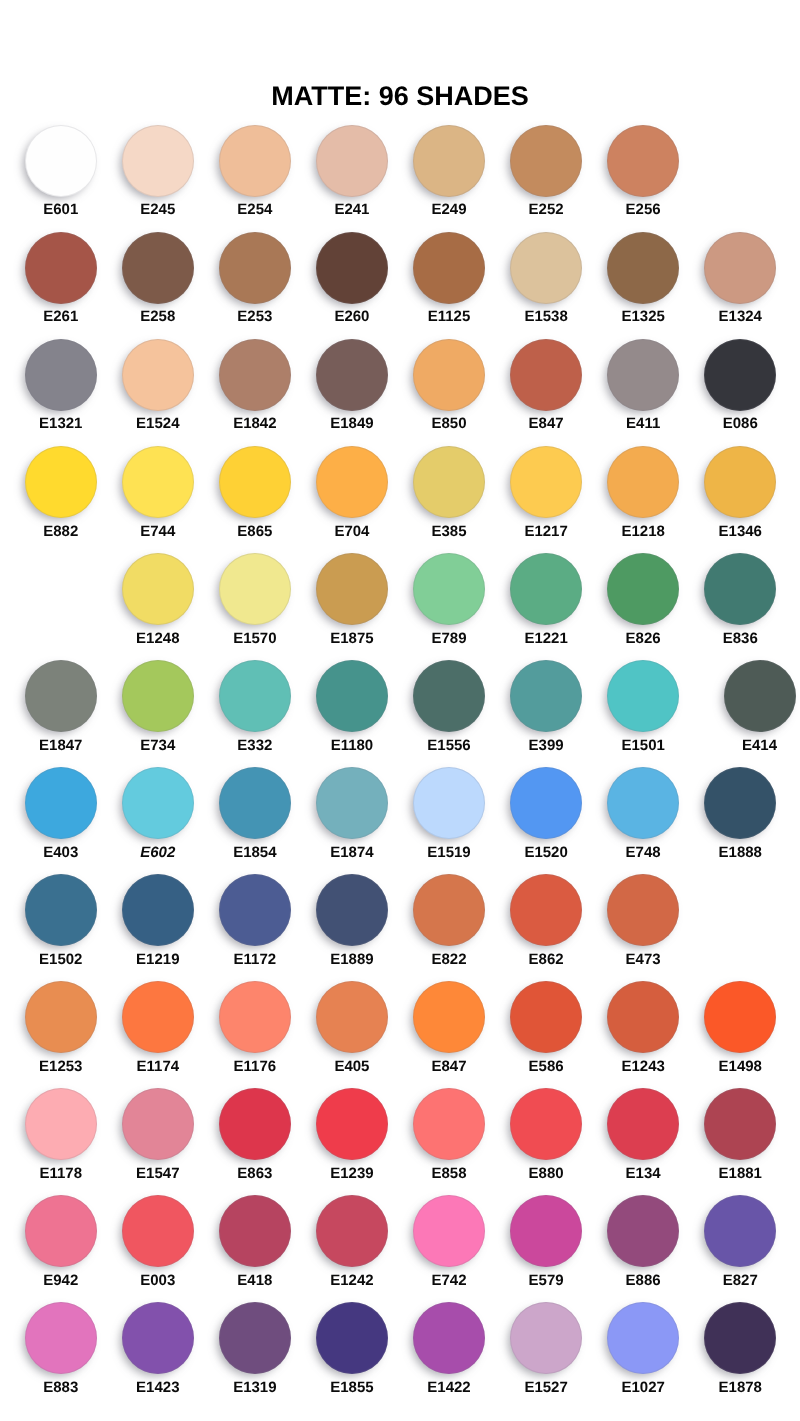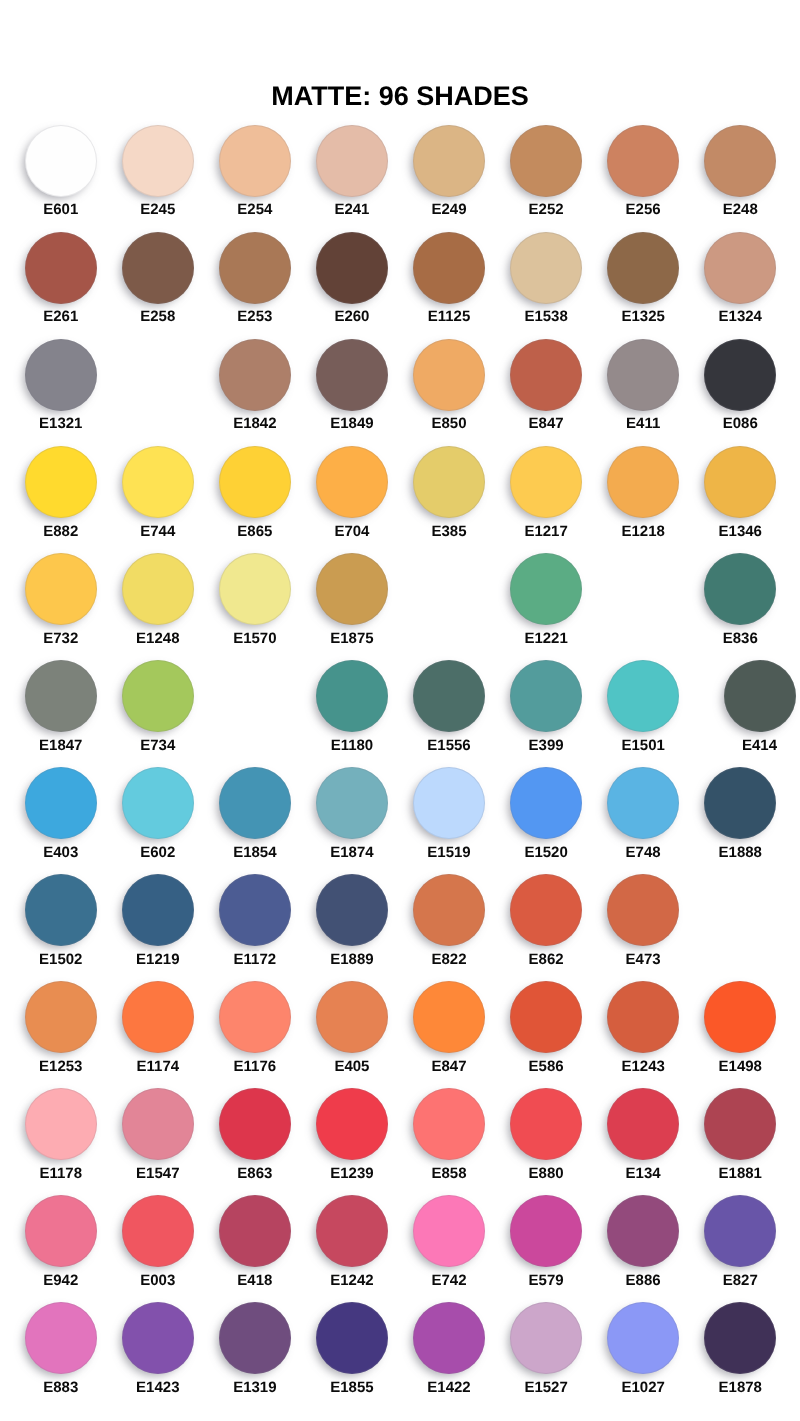--- a/index.html
+++ b/index.html
@@ -57,24 +57,20 @@
           <div class="lab">E249</div>
         </div>
         <div class="cell" title="E252" style="left: 497.55px;">
           <div class="dot" style="background: rgb(195, 139, 94);"></div>
           <div class="lab">E252</div>
         </div>
         <div class="cell" title="E256" style="left: 594.62px;">
           <div class="dot" style="background: rgb(205, 130, 96);"></div>
           <div class="lab">E256</div>
         </div>
-        <div class="cell" title="E248" style="left: 691.69px;">
-          <div class="dot" style="background: rgb(194, 138, 102);"></div>
-          <div class="lab">E248</div>
-        </div>
       </div>
       <div class="row">
         <div class="cell" title="E261" style="left: 12.2px;">
           <div class="dot" style="background: rgb(165, 85, 72);"></div>
           <div class="lab">E261</div>
         </div>
         <div class="cell" title="E258" style="left: 109.27px;">
           <div class="dot" style="background: rgb(125, 90, 73);"></div>
           <div class="lab">E258</div>
         </div>
@@ -101,20 +97,24 @@
         <div class="cell" title="E1324" style="left: 691.69px;">
           <div class="dot" style="background: rgb(204, 153, 130);"></div>
           <div class="lab">E1324</div>
         </div>
       </div>
       <div class="row">
         <div class="cell" title="E1321" style="left: 12.2px;">
           <div class="dot" style="background: rgb(132, 131, 140);"></div>
           <div class="lab">E1321</div>
         </div>
+        <div class="cell" title="E1524" style="left: 109.27px;">
+          <div class="dot" style="background: rgb(245, 195, 156);"></div>
+          <div class="lab">E1524</div>
+        </div>
         <div class="cell" title="E1842" style="left: 206.34px;">
           <div class="dot" style="background: rgb(173, 127, 105);"></div>
           <div class="lab">E1842</div>
         </div>
         <div class="cell" title="E1849" style="left: 303.41px;">
           <div class="dot" style="background: rgb(119, 93, 89);"></div>
           <div class="lab">E1849</div>
         </div>
         <div class="cell" title="E850" style="left: 400.48px;">
           <div class="dot" style="background: rgb(239, 170, 100);"></div>
@@ -161,54 +161,62 @@
         <div class="cell" title="E1218" style="left: 594.62px;">
           <div class="dot" style="background: rgb(243, 171, 79);"></div>
           <div class="lab">E1218</div>
         </div>
         <div class="cell" title="E1346" style="left: 691.69px;">
           <div class="dot" style="background: rgb(238, 181, 71);"></div>
           <div class="lab">E1346</div>
         </div>
       </div>
       <div class="row">
-        <div class="cell" title="E732" style="left: 12.2px;">
-          <div class="dot" style="background: rgb(253, 199, 76);"></div>
-          <div class="lab">E732</div>
-        </div>
         <div class="cell" title="E1248" style="left: 109.27px;">
           <div class="dot" style="background: rgb(241, 220, 100);"></div>
           <div class="lab">E1248</div>
         </div>
         <div class="cell" title="E1570" style="left: 206.34px;">
           <div class="dot" style="background: rgb(240, 232, 143);"></div>
           <div class="lab">E1570</div>
         </div>
         <div class="cell" title="E1875" style="left: 303.41px;">
           <div class="dot" style="background: rgb(202, 156, 81);"></div>
           <div class="lab">E1875</div>
         </div>
+        <div class="cell" title="E789" style="left: 400.48px;">
+          <div class="dot" style="background: rgb(129, 206, 151);"></div>
+          <div class="lab">E789</div>
+        </div>
         <div class="cell" title="E1221" style="left: 497.55px;">
           <div class="dot" style="background: rgb(91, 172, 132);"></div>
           <div class="lab">E1221</div>
         </div>
+        <div class="cell" title="E826" style="left: 594.62px;">
+          <div class="dot" style="background: rgb(78, 154, 98);"></div>
+          <div class="lab">E826</div>
+        </div>
         <div class="cell" title="E836" style="left: 691.69px;">
           <div class="dot" style="background: rgb(65, 122, 113);"></div>
           <div class="lab">E836</div>
         </div>
       </div>
       <div class="row">
         <div class="cell" title="E1847" style="left: 12.2px;">
           <div class="dot" style="background: rgb(124, 130, 122);"></div>
           <div class="lab">E1847</div>
         </div>
         <div class="cell" title="E734" style="left: 109.27px;">
           <div class="dot" style="background: rgb(164, 200, 92);"></div>
           <div class="lab">E734</div>
         </div>
+        <div class="cell" title="E332" style="left: 206.34px;">
+          <div class="dot" style="background: rgb(96, 191, 181);"></div>
+          <div class="lab">E332</div>
+        </div>
         <div class="cell" title="E1180" style="left: 303.41px;">
           <div class="dot" style="background: rgb(70, 147, 140);"></div>
           <div class="lab">E1180</div>
         </div>
         <div class="cell" title="E1556" style="left: 400.48px;">
           <div class="dot" style="background: rgb(76, 110, 104);"></div>
           <div class="lab">E1556</div>
         </div>
         <div class="cell" title="E399" style="left: 497.55px;">
           <div class="dot" style="background: rgb(83, 156, 156);"></div>
@@ -221,21 +229,21 @@
         <div class="cell" title="E414" style="left: 711px;">
           <div class="dot" style="background: rgb(78, 91, 86);"></div>
           <div class="lab">E414</div>
         </div>
       </div>
       <div class="row">
         <div class="cell" title="E403" style="left: 12.2px;">
           <div class="dot" style="background: rgb(61, 168, 222);"></div>
           <div class="lab">E403</div>
         </div>
-        <div class="cell" title="E602" style="left: 109.27px;">
+        <div class="cell" title="E602" style="left: 109.27px; font-style: italic;">
           <div class="dot" style="background: rgb(99, 203, 222);"></div>
           <div class="lab">E602</div>
         </div>
         <div class="cell" title="E1854" style="left: 206.34px;">
           <div class="dot" style="background: rgb(68, 148, 180);"></div>
           <div class="lab">E1854</div>
         </div>
         <div class="cell" title="E1874" style="left: 303.41px;">
           <div class="dot" style="background: rgb(116, 176, 188);"></div>
           <div class="lab">E1874</div>

